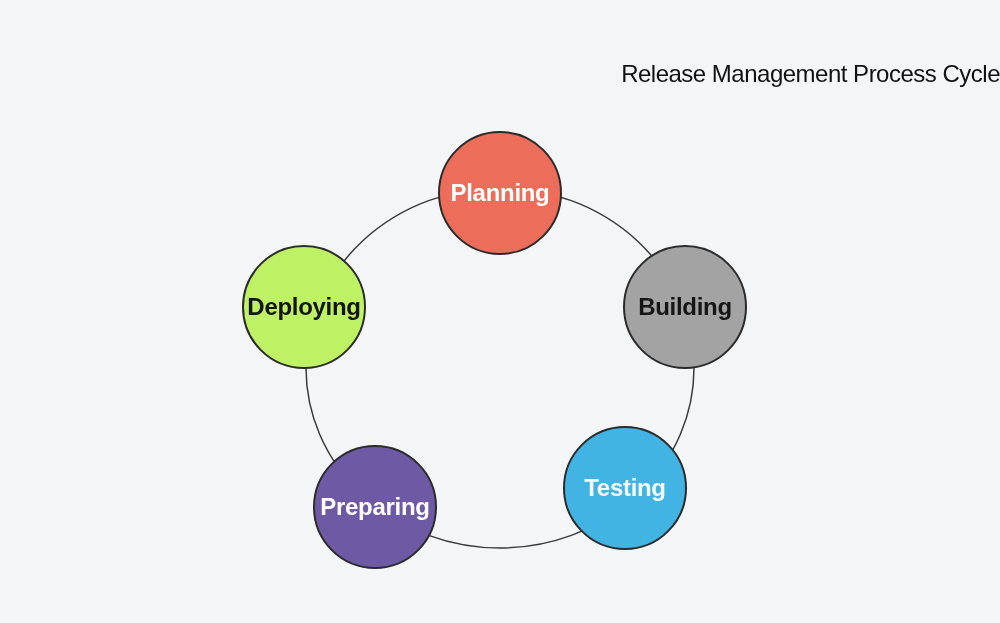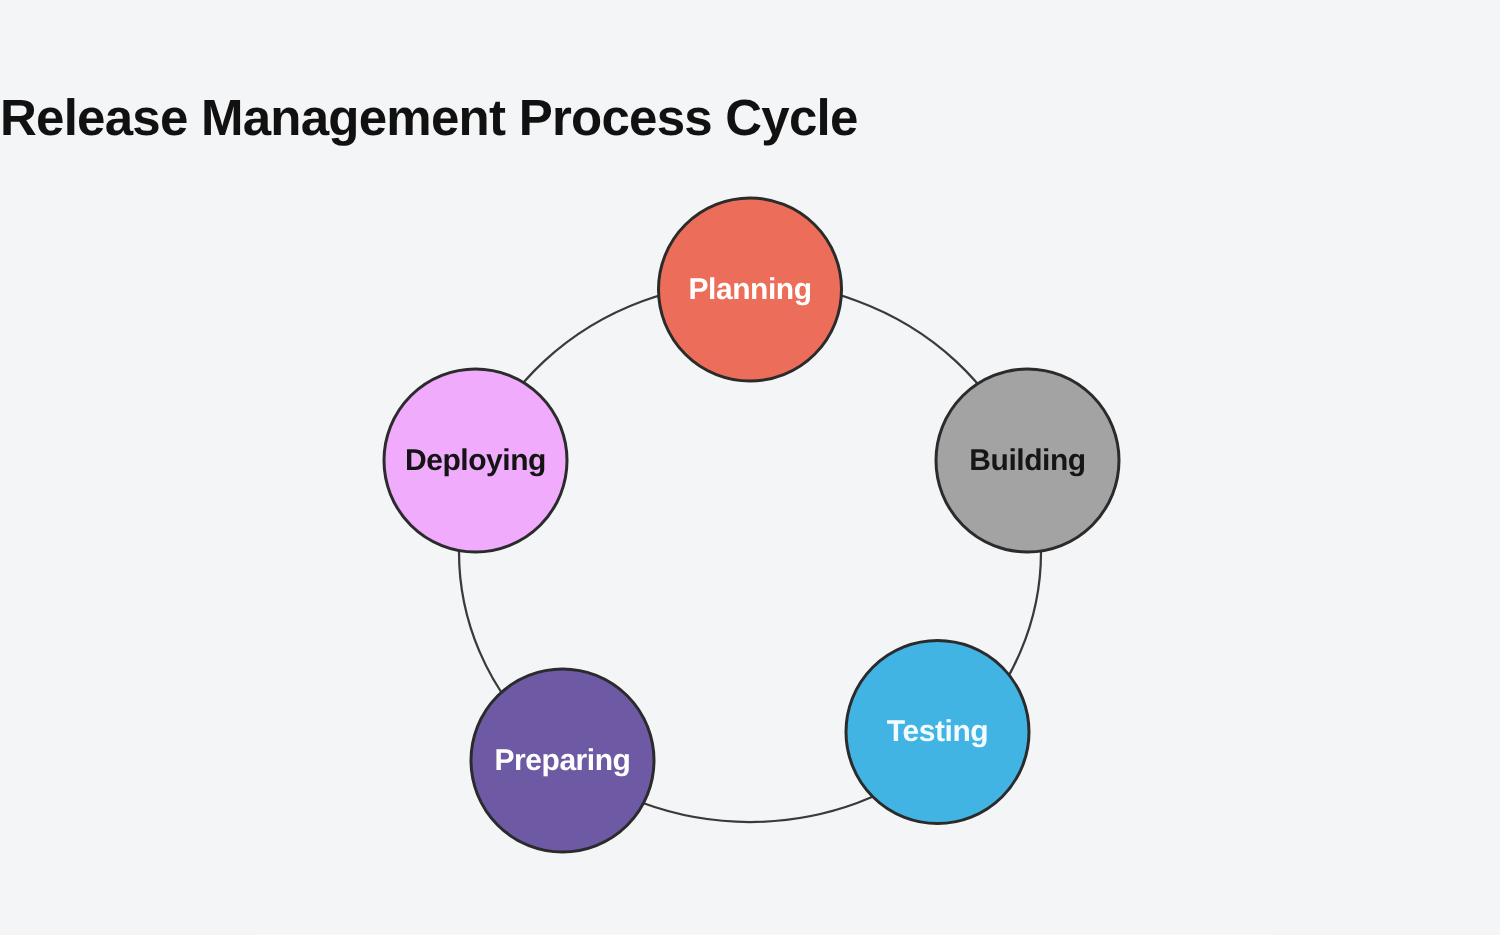--- a/index.html
+++ b/index.html
@@ -12,23 +12,23 @@
     height: 623px;
     overflow: hidden;
     font-family: "Liberation Sans", sans-serif;
   }
   .page-title {
     position: absolute;
     top: 62px;
     left: 0;
     right: 0;
     margin: 0;
-    text-align: left;
-    font-size: 34px;
-    font-weight: bold;
+    text-align: right;
+    font-size: 24px;
+    font-weight: normal;
     letter-spacing: -0.5px;
     line-height: 1;
   }
   .ring-svg {
     position: absolute;
     top: 0;
     left: 0;
     width: 1000px;
     height: 623px;
   }
@@ -41,21 +41,21 @@
     width: 124px;
     height: 124px;
     box-sizing: border-box;
     border-radius: 50%;
     border: 2px solid;
     display: flex;
     align-items: center;
     justify-content: center;
   }
   .node-label {
-    font-size: 20px;
+    font-size: 24px;
     font-weight: bold;
     letter-spacing: -0.3px;
     white-space: nowrap;
   }
 </style>
 </head>
 <body>
 
 <div class="stage" id="stage" style="background: rgb(244, 245, 247);">
 
@@ -75,18 +75,18 @@
     </div>
 
     <div class="node" style="left: 563px; top: 426px; width: 124px; height: 124px; background: rgb(65, 180, 227); border-color: rgb(43, 43, 43);">
       <span class="node-label" style="color: rgb(244, 251, 255);">Testing</span>
     </div>
 
     <div class="node" style="left: 313px; top: 445px; width: 124px; height: 124px; background: rgb(110, 89, 164); border-color: rgb(43, 43, 43);">
       <span class="node-label" style="color: rgb(255, 255, 255);">Preparing</span>
     </div>
 
-    <div class="node" style="left: 255px; top: 245px; width: 124px; height: 124px; background: #f0abfc; border-color: rgb(43, 43, 43);">
+    <div class="node" style="left: 242px; top: 245px; width: 124px; height: 124px; background: #bef264; border-color: rgb(43, 43, 43);">
       <span class="node-label" style="color: rgb(20, 20, 20);">Deploying</span>
     </div>
   </div>
 
 </div>
 
 </body></html>

